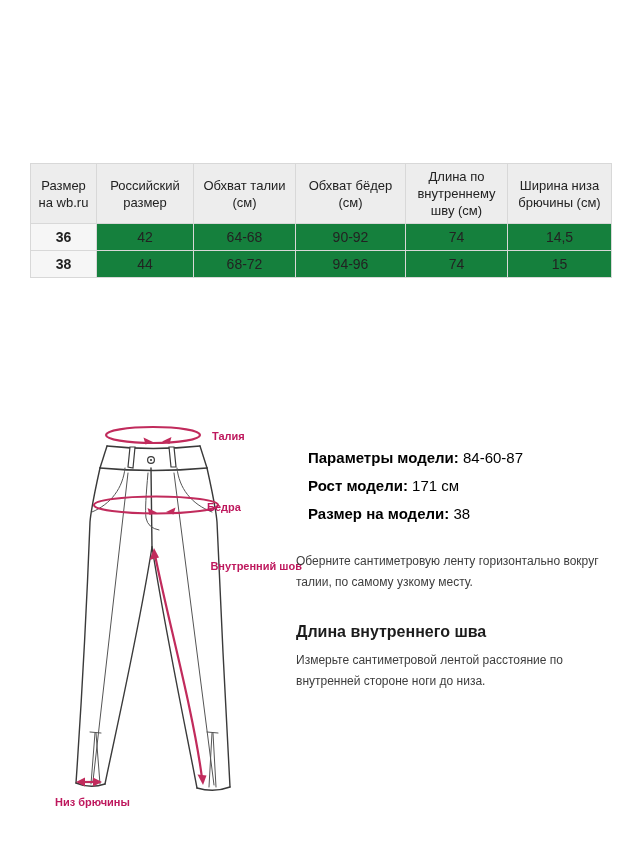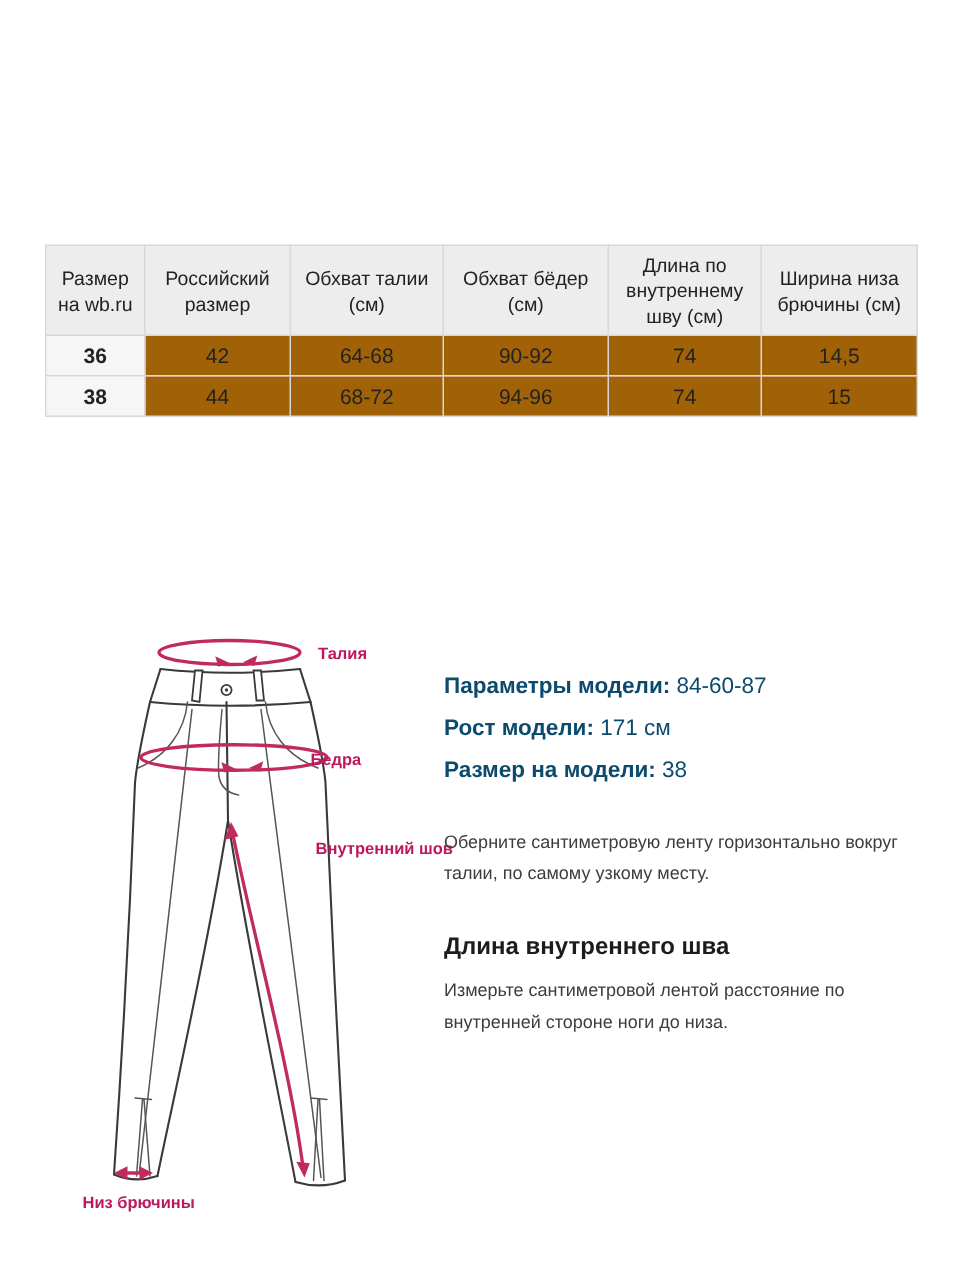--- a/index.html
+++ b/index.html
@@ -23,36 +23,36 @@
   .size-table {
     position:absolute; left:30px; top:163px; width:581px;
     border-collapse:collapse; table-layout:fixed; text-align:center;padding-left:12px;
   }
   .size-table th, .size-table td { border:1px solid #d8d8d8; }
   .size-table th {
     background:#ededed; font-weight:400; font-size:13px; line-height:17px;
     color:#222; height:54px; padding:4px 2px; vertical-align:middle;
   }
   .size-table td {
-    font-size:14px; height:27px; background:#a16207; color:#222; vertical-align:middle;
+    font-size:14px; height:27px; background:#15803d; color:#222; vertical-align:middle;
   }
   .size-table td.first { background:#f6f6f6; font-weight:700; }
   
   .figure { position:absolute; left:35px; top:410px; width:262px; height:412px; }
   .fig-label {
     position:absolute; font-size:11px; font-weight:600; color:#be185d; line-height:20px;text-align:right;
   }
   .lbl-waist  { left:177px; top:16px; }
   .lbl-hips   { left:172px; top:87px; }
   .lbl-inseam { left:157px; top:146px; width:110px; }
   .lbl-hem    { left:20px;  top:382px; white-space:nowrap; }
   
   .info { position:absolute; left:296px; top:444px; width:322px; }
   .model-block { margin-bottom:23px; }
-  .model-line { font-size:15px; line-height:28px; color:#0c4a6e; }
+  .model-line { font-size:15px; line-height:28px; color:#000000;margin-left:12px; }
   .model-line .lbl { font-weight:700; }
   .guide-section h3 { font-size:16px; font-weight:700; color:#1c1c1c; margin:0 0 9px 0; }
   .guide-section p  { font-size:12px; line-height:21px; color:#3d3d3d; margin:0 0 30px 0; }
 </style>
 </head>
 <body>
 
 <div class="page">
 
 

